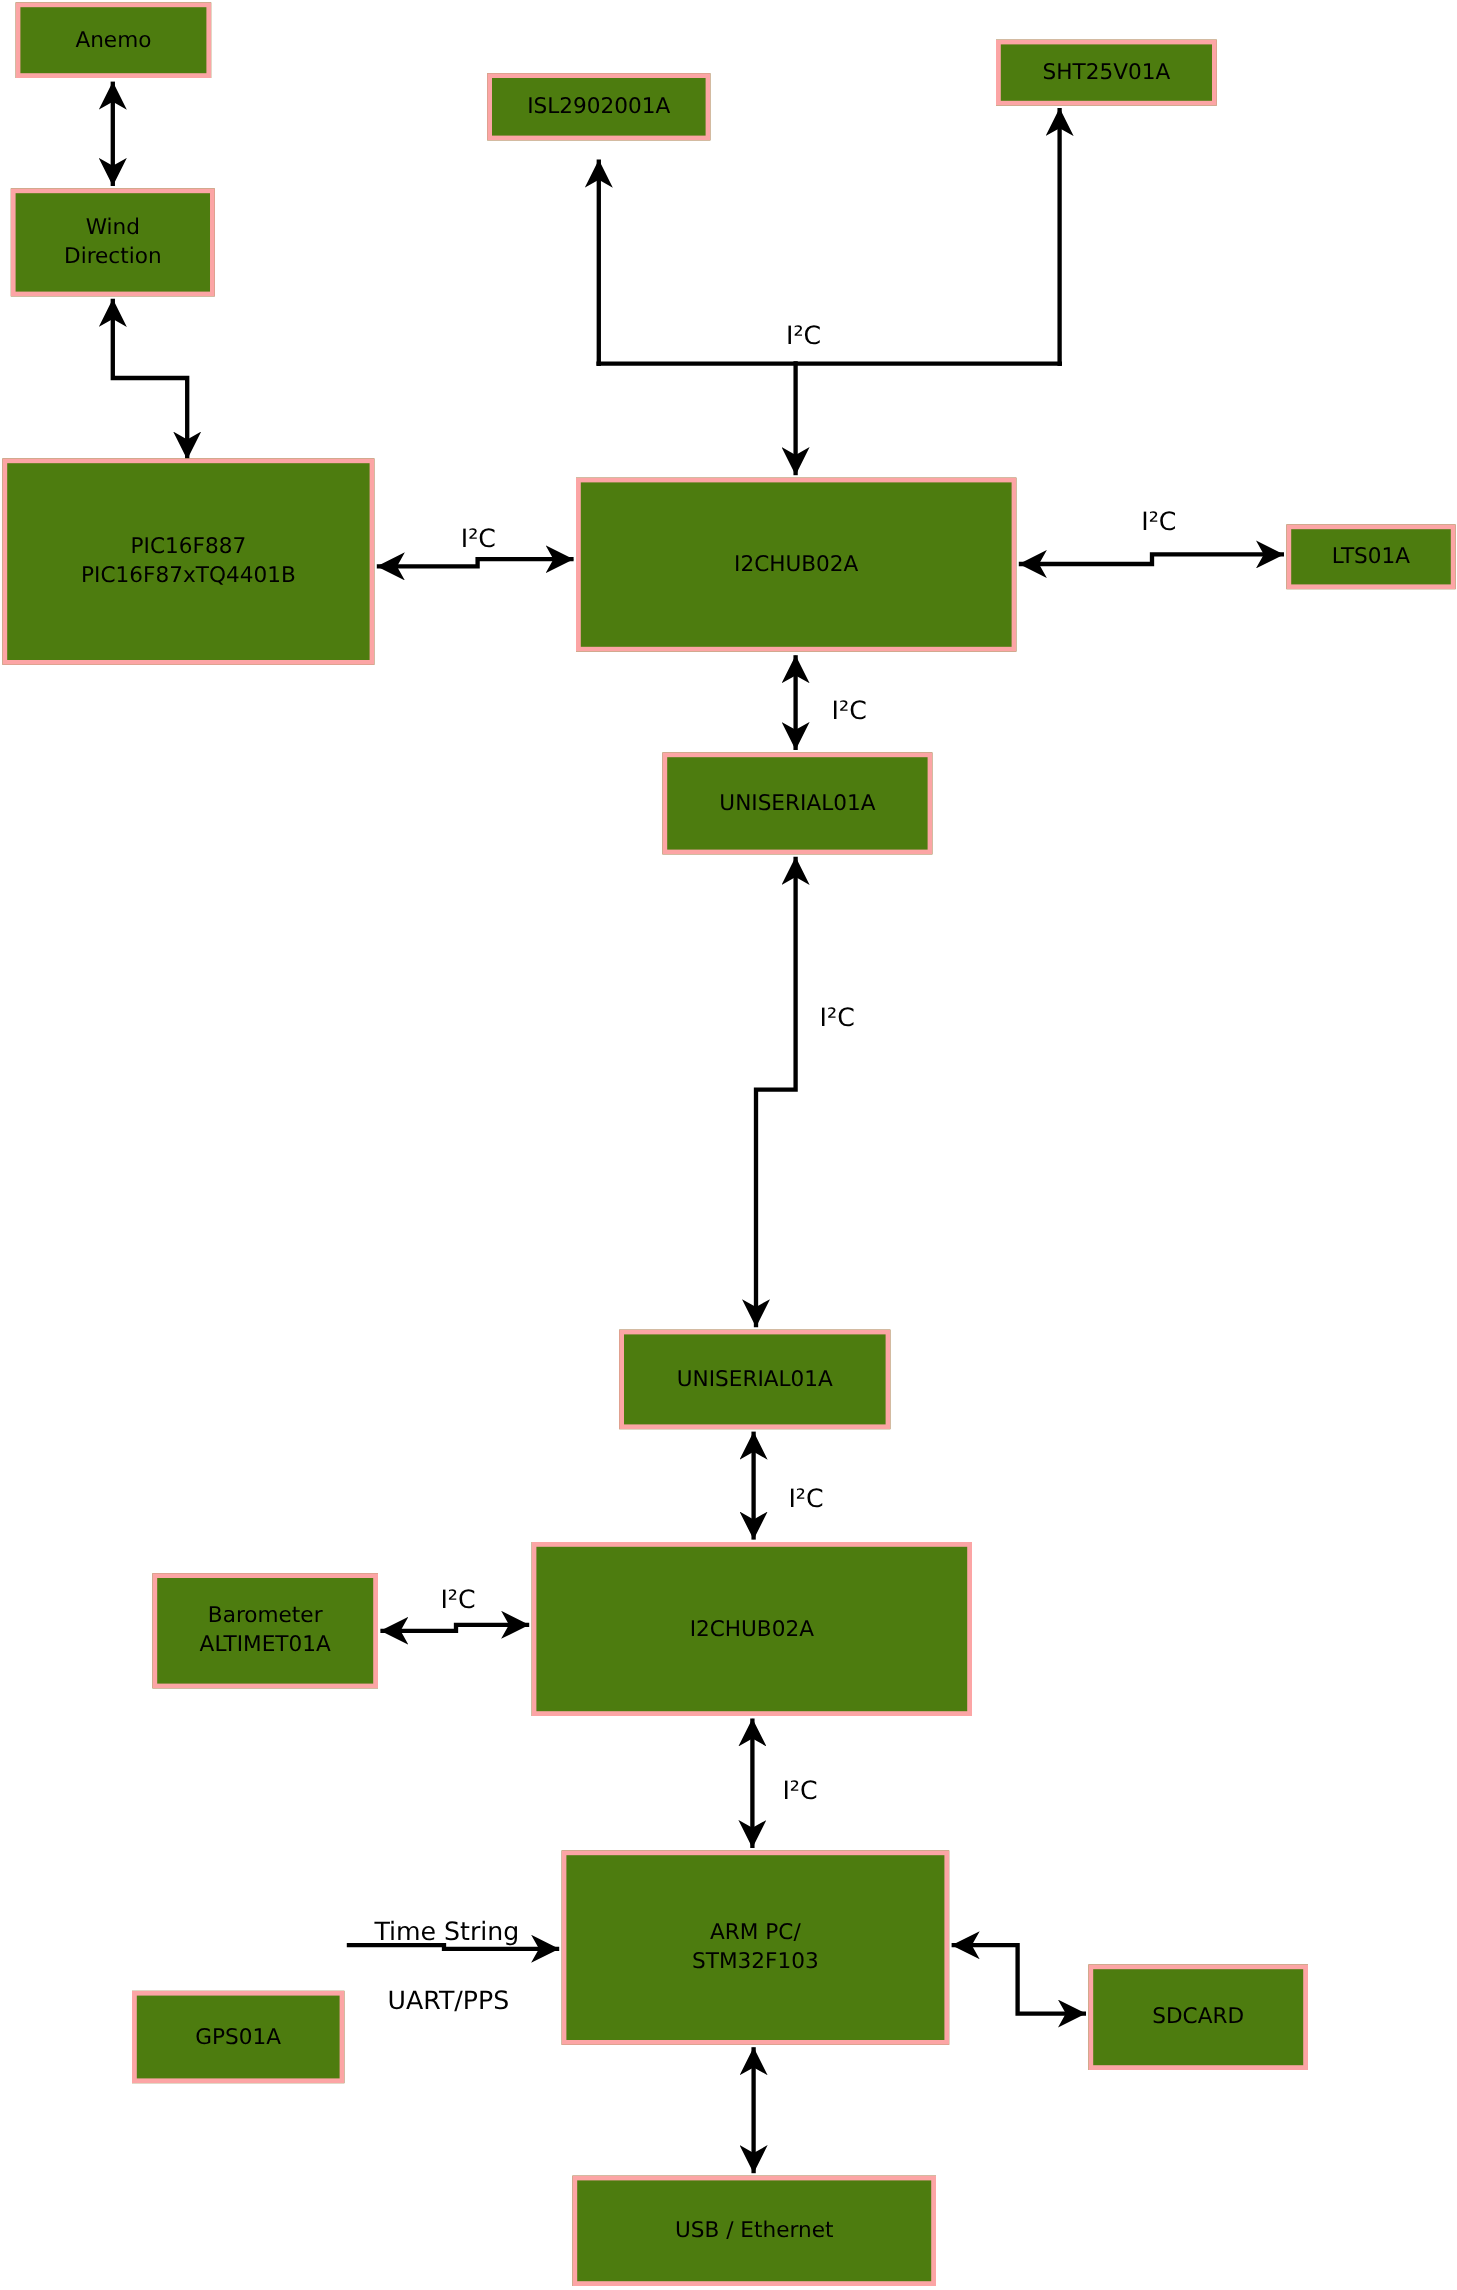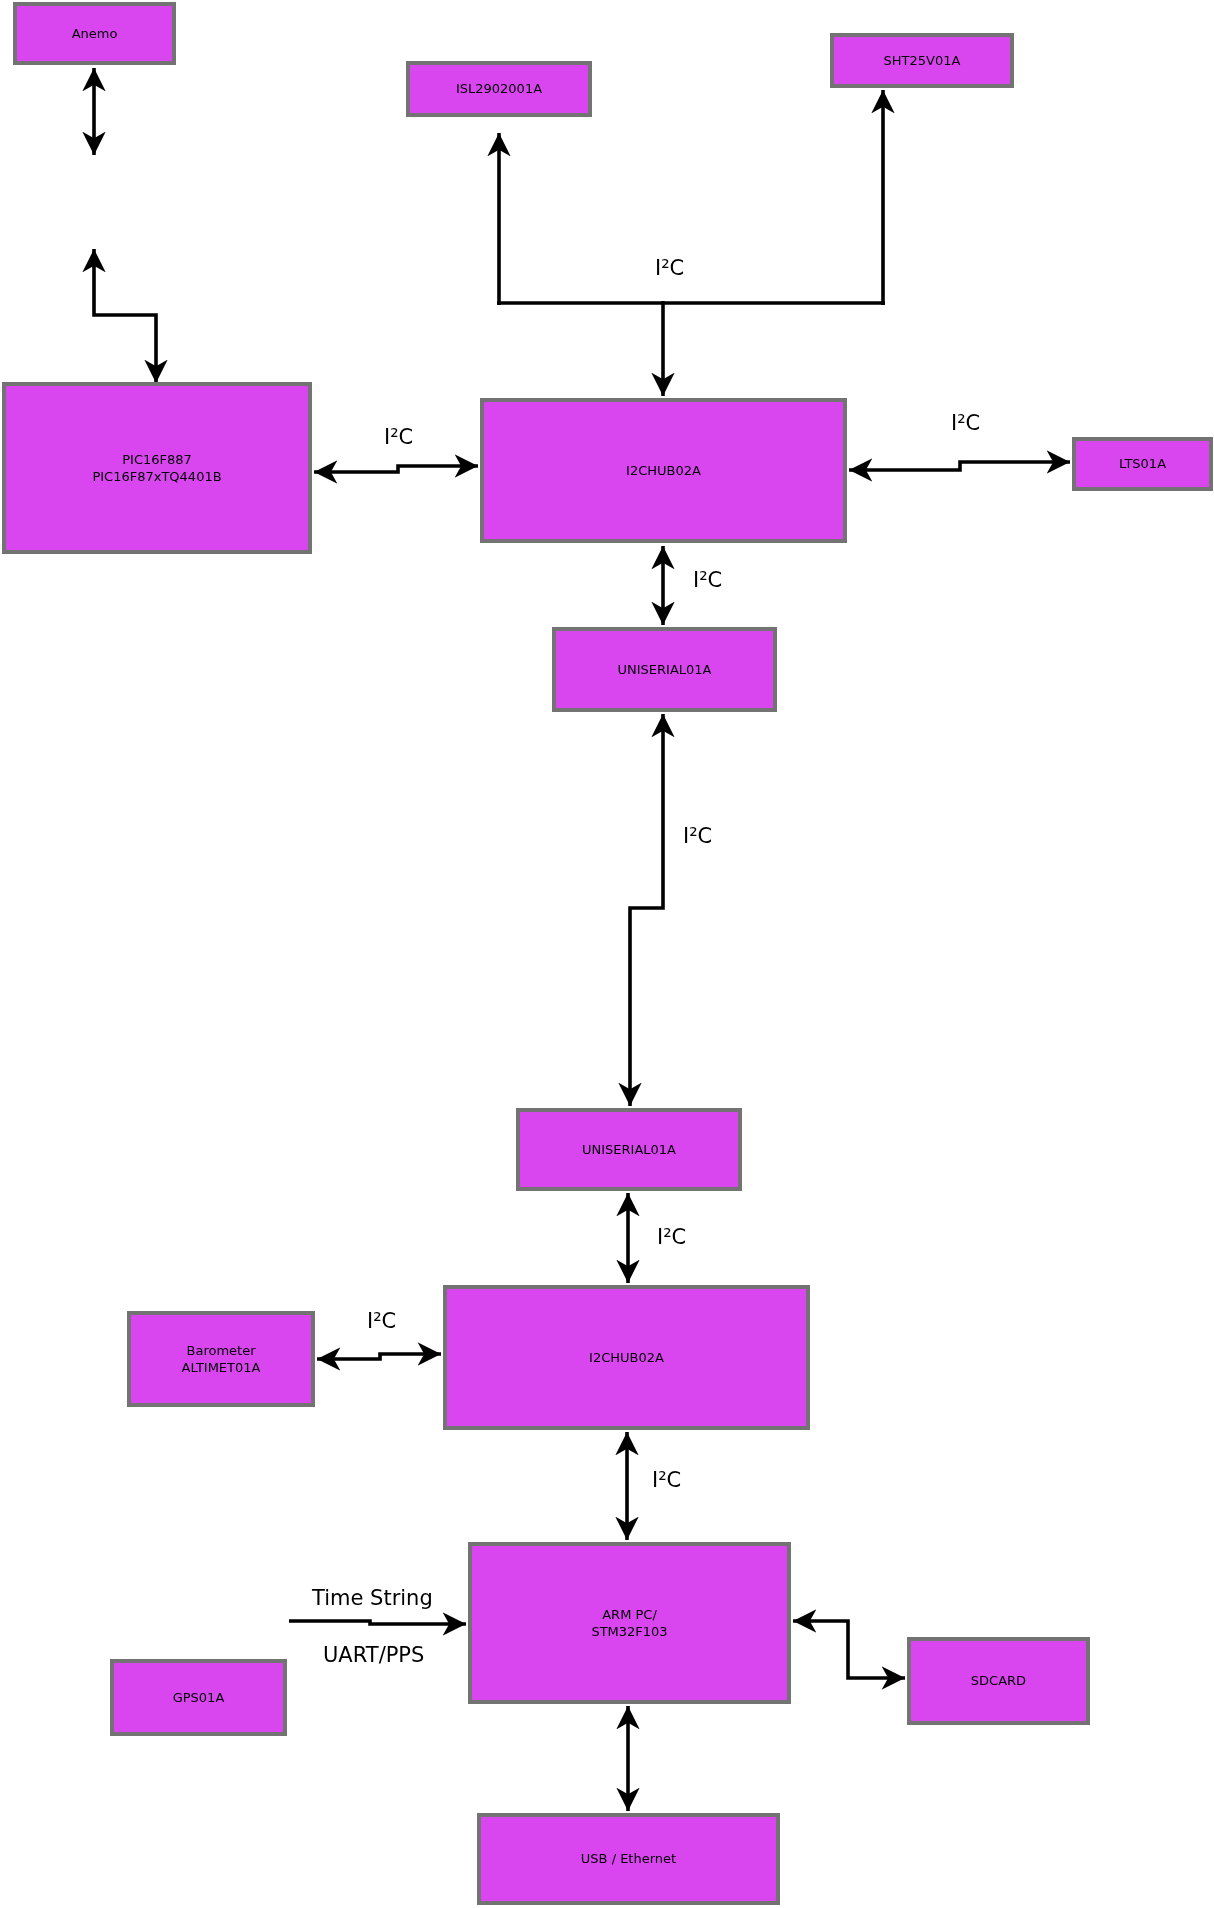--- a/index.html
+++ b/index.html
@@ -8,33 +8,34 @@
     width:1214px;height:1908px;
     background:#ffffff;
     color:#000000;
     font-family:"DejaVu Sans", sans-serif;
     overflow:hidden;
   }
   .wires{position:absolute;left:0;top:0;}
   .node{
     position:absolute;
     box-sizing:border-box;
-    background:#d946ef;
-    border:4px solid #737373;
+    background:#4d7c0f;
+    border:4px solid #fca5a5;
     display:flex;align-items:center;justify-content:center;
     text-align:center;
-    font-size:13px;
+    font-size:18px;
     line-height:1.32;
   }
   .node-label{white-space:pre-line;}
   .edge-label{
     position:absolute;
     font-size:21px;
     line-height:1;
     white-space:nowrap;
+    margin-top:12px;
   }
 </style>
 </head>
 <body>
 
 <div class="canvas">
 
   <svg class="wires" width="1214" height="1908" viewBox="0 0 1214 1908">
     <defs>
       <marker id="ah" viewBox="0 0 10 10" refX="10" refY="5" markerWidth="6.5" markerHeight="6.5" orient="auto" markerUnits="strokeWidth">
@@ -61,20 +62,24 @@
       <polyline points="289,1621 370,1621 370,1624 466,1624" marker-end="url(#ah)"></polyline>
       <polyline points="793,1621 848,1621 848,1678 905,1678" marker-start="url(#ahr)" marker-end="url(#ah)"></polyline>
       <polyline points="628,1706 628,1811" marker-start="url(#ahr)" marker-end="url(#ah)"></polyline>
     </g>
   </svg>
 
   <div class="node" style="left:13px;top:2px;width:163px;height:63px">
     <span class="node-label">Anemo</span>
   </div>
 
+  <div class="node" style="left:9px;top:157px;width:170px;height:90px">
+    <span class="node-label">Wind
+Direction</span>
+  </div>
 
   <div class="node" style="left:2px;top:382px;width:310px;height:172px">
     <span class="node-label">PIC16F887
 PIC16F87xTQ4401B</span>
   </div>
 
   <div class="node" style="left:406px;top:61px;width:186px;height:56px">
     <span class="node-label">ISL2902001A</span>
   </div>
 

